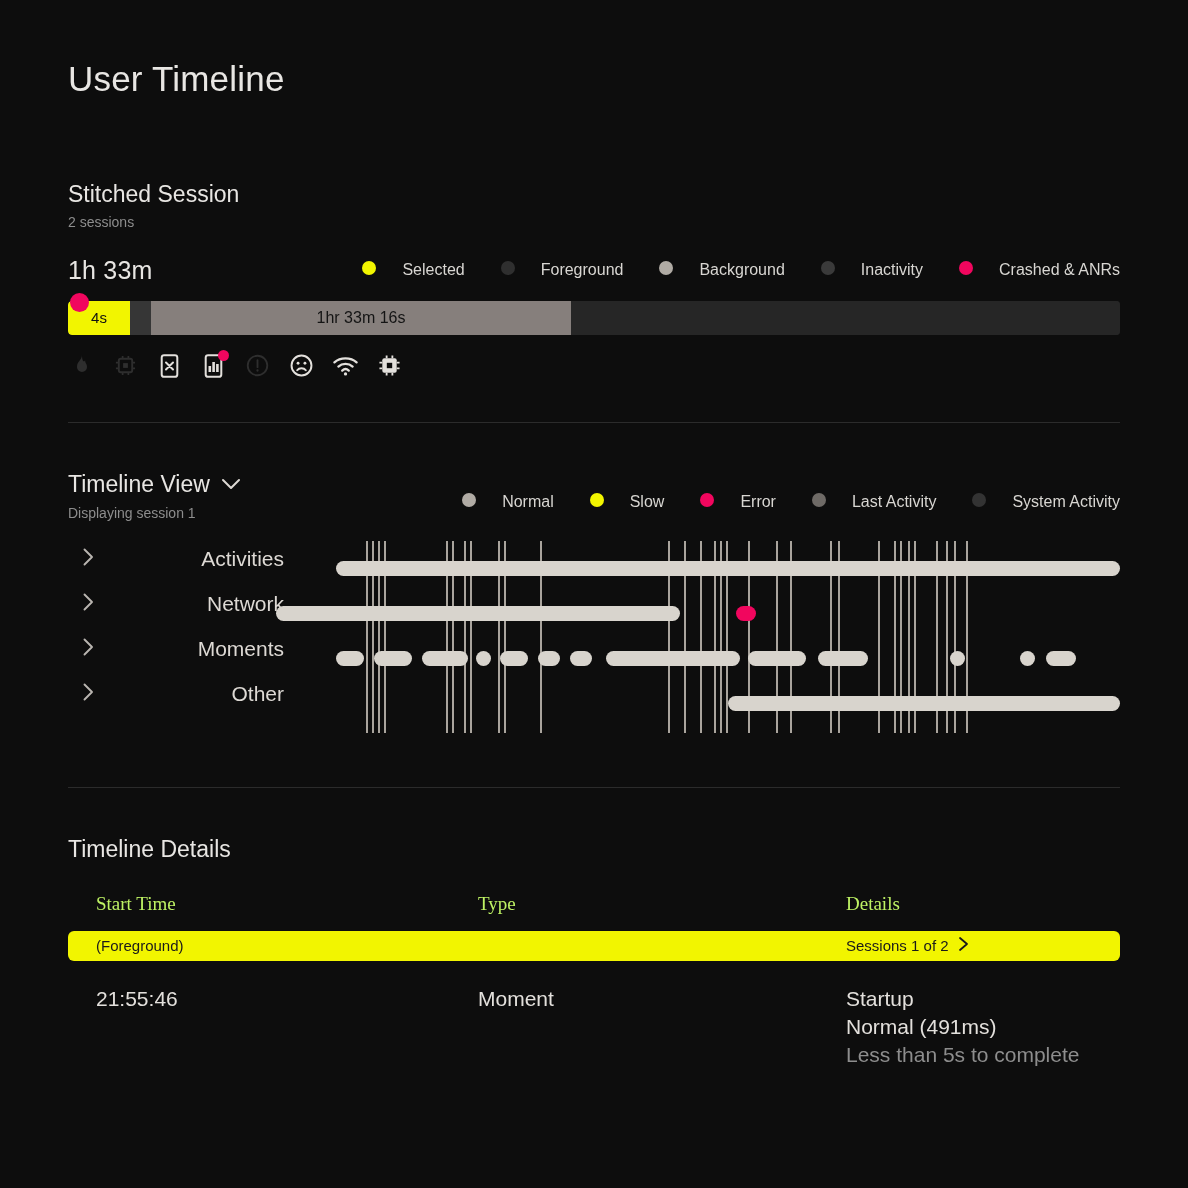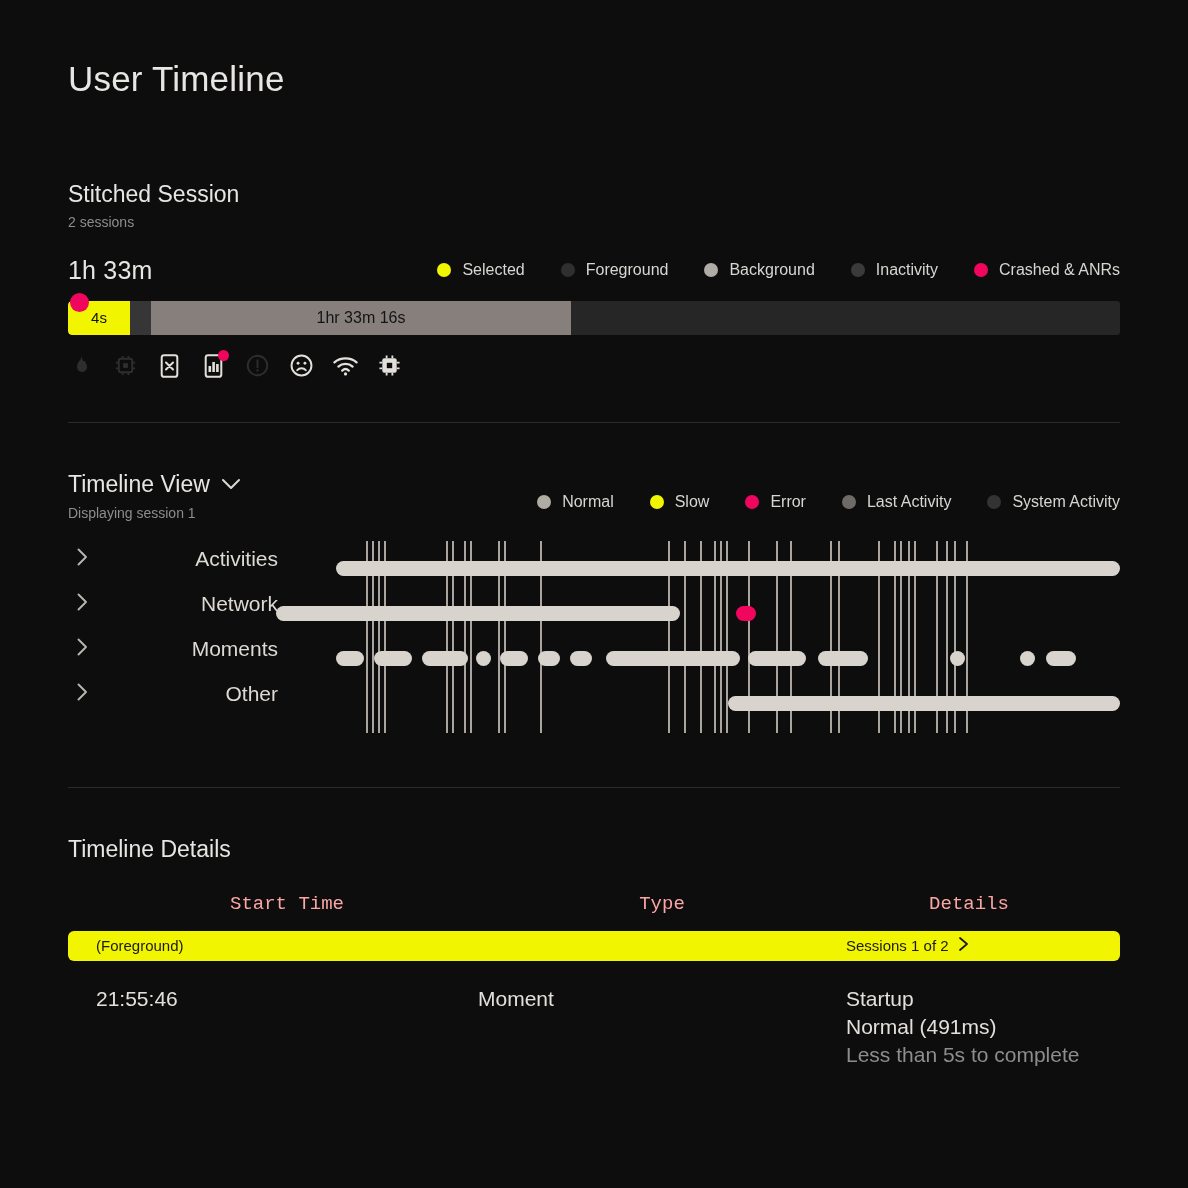--- a/index.html
+++ b/index.html
@@ -22,21 +22,21 @@
   .sec-title { font-size: 23px; color: #e8e6e3; font-weight: 400; line-height: 1.15; }
   .sec-sub { font-size: 14px; color: #8d8d8d; margin-top: 7px; }
 
   .dur-row {
     display: flex; align-items: center; justify-content: space-between;
     margin-top: 26px;
   }
   .dur-text { font-size: 25px; color: #e8e6e3; letter-spacing: .2px; }
 
   .legend { display: flex; align-items: center; gap: 0; }
-  .legend-item { display: flex; align-items: center; gap: 11px; margin-left: 36px; }
+  .legend-item { display: flex; gap: 26px; margin-left: 36px; }
   .legend-item:first-child { margin-left: 0; }
   .legend-dot { width: 14px; height: 14px; border-radius: 50%; flex: none; }
   .legend-label { font-size: 16px; color: #d8d6d2; white-space: nowrap; }
 
   
   .bar-wrap { position: relative; margin-top: 16px; height: 34px; width: 1052px; }
   .bar-track {
     position: absolute; left: 0; top: 0; height: 34px; width: 1052px;
     background: #262626; border-radius: 4px; overflow: hidden;
     display: flex;
@@ -73,21 +73,21 @@
   
   .section-timeline { margin-top: 48px; }
   .tv-head { display: flex; align-items: flex-start; justify-content: space-between; }
   .tv-title-wrap {}
   .tv-title { display: flex; align-items: center; gap: 11px; font-size: 23px; color: #e8e6e3; }
   .chev-down { display: block; }
   .tv-sub { font-size: 14px; color: #8d8d8d; margin-top: 7px; }
   .tv-legend { margin-top: 22px; }
 
   .tracks { position: relative; margin-top: 16px; height: 200px; width: 1052px; }
-  .track-labels { position: absolute; left: 0; top: 0; width: 260px; }
+  .track-labels { position: absolute; left: 6px; top: 0; width: 260px; }
   .track-label-row {
     height: 45px; display: flex; align-items: center; gap: 0;
     position: relative;
   }
   .caret {
     position: absolute; left: 8px; top: 50%; transform: translateY(-50%);
     display: block;
   }
   .tl-name {
     width: 210px; text-align: right; font-size: 21px; color: #ddd9d4;
@@ -102,21 +102,21 @@
   
   .row0 { top: 24px; }  
   .row1 { top: 69px; }  
   .row2 { top: 114px; } 
   .row3 { top: 159px; } 
 
   
   .section-details { margin-top: 48px; }
   .det-title { font-size: 23px; color: #e8e6e3; }
   .det-table { margin-top: 30px; width: 1052px; }
-  .det-head { display: flex; font-family: Liberation Mono, monospace; font-size: 19px; color: #fca5a5; padding: 0 28px; text-align: center; }
+  .det-head { display: flex; font-family: Liberation Serif, serif; font-size: 19px; color: #bef264; padding: 0 28px; }
   .col-time { width: 382px; }
   .col-type { width: 368px; }
   .col-det { flex: 1; }
   .det-row-hl {
     margin-top: 16px; height: 30px; background: #f2f500; border-radius: 6px;
     display: flex; align-items: center; padding: 0 28px;
     font-size: 15px; color: #1a1a1a;
   }
   .hl-details { display: flex; align-items: center; gap: 9px; }
   .det-row {

